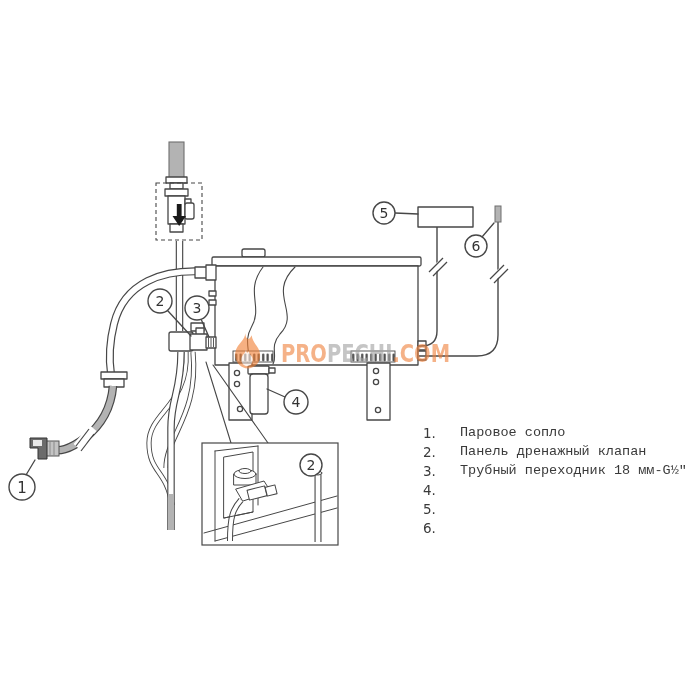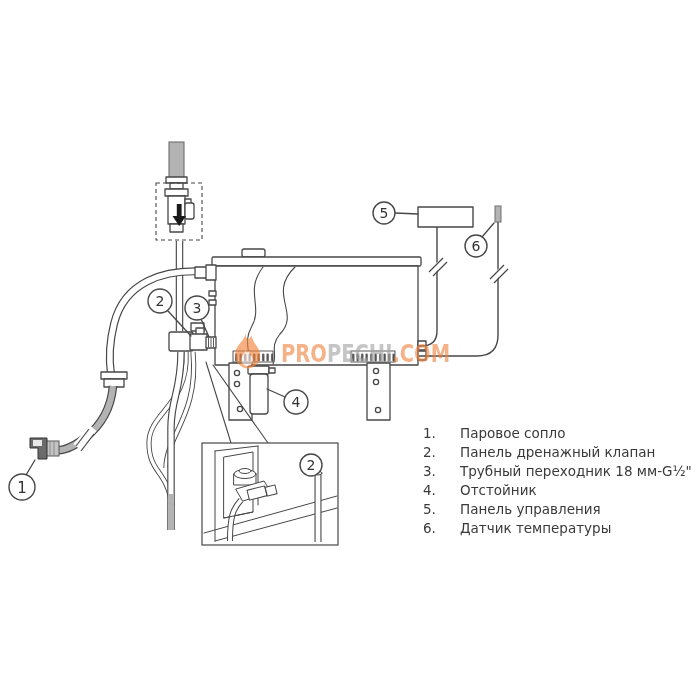--- a/index.html
+++ b/index.html
@@ -14,21 +14,21 @@
   .hose-o{stroke:#474747;stroke-width:8;fill:none;stroke-linecap:butt;}
   .hose-i{stroke:#ffffff;stroke-width:5.6;fill:none;stroke-linecap:butt;}
   .thin-o{stroke:#474747;stroke-width:5.2;fill:none;stroke-linecap:butt;}
   .thin-i{stroke:#ffffff;stroke-width:3.4;fill:none;stroke-linecap:butt;}
   .callout-circle{fill:#ffffff;stroke:#474747;stroke-width:1.4;}
   .callout-num{font-family:"DejaVu Sans",sans-serif;font-size:14px;fill:#333;text-anchor:middle;}
   .legend{position:absolute;left:423px;top:424px;width:265px;color:#3a3a3a;
           font-size:13.5px;line-height:18.9px;}
   .legend-row{display:flex;}
   .legend-num{width:37px;flex:0 0 37px;}
-  .legend-label{flex:1;white-space:nowrap;}
+  .legend-label{flex:1;white-space:nowrap;font-family:Liberation Mono, monospace;}
   .watermark{position:absolute;left:232px;top:329px;opacity:.62;pointer-events:none;}
   .wm-flame{position:absolute;left:0;top:0;}
   .wm-text{position:absolute;left:49px;top:10px;font-weight:bold;font-size:25px;
            white-space:nowrap;transform:scaleX(.78);transform-origin:left center;
            letter-spacing:0;}
 </style>
 </head>
 <body>
 
 <div id="app">
@@ -237,25 +237,22 @@
   <div class="legend-row">
     <span class="legend-num">2.</span>
     <span class="legend-label">Панель дренажный клапан</span>
   </div>
   <div class="legend-row">
     <span class="legend-num">3.</span>
     <span class="legend-label">Трубный переходник 18 мм-G½"</span>
   </div>
   <div class="legend-row">
     <span class="legend-num">4.</span>
-    <span class="legend-label">Отстойник</span>
   </div>
   <div class="legend-row">
     <span class="legend-num">5.</span>
-    <span class="legend-label">Панель управления</span>
   </div>
   <div class="legend-row">
     <span class="legend-num">6.</span>
-    <span class="legend-label">Датчик температуры</span>
   </div>
 </div>
 
 </div>
 
 </body></html>

